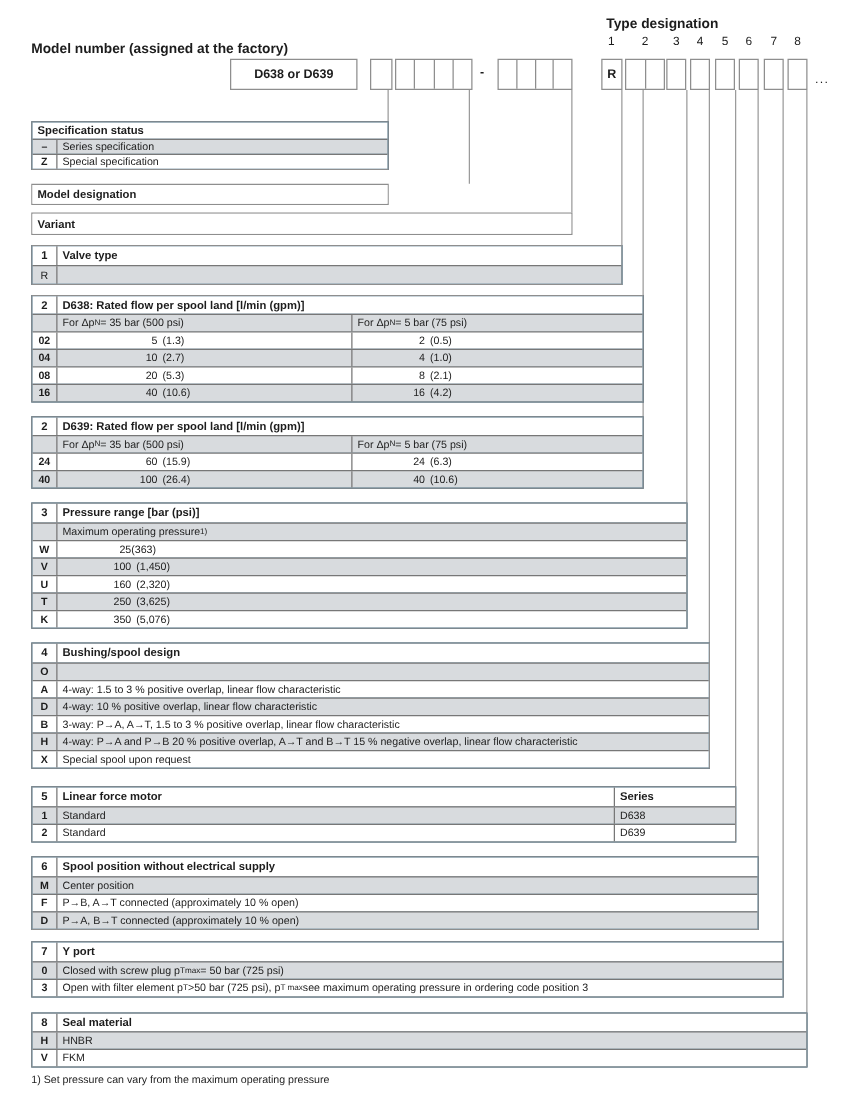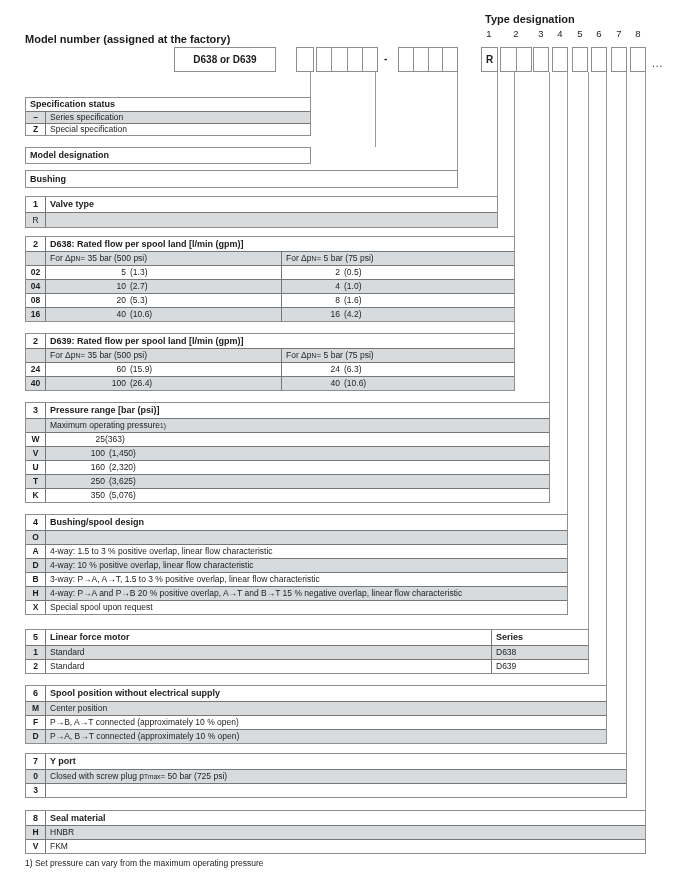--- a/index.html
+++ b/index.html
@@ -58,21 +58,21 @@
   <div class="vline" style="left:457px;top:72px;height:98px;"></div>
   <div class="vline" style="left:497px;top:72px;height:124px;"></div>
   <div class="vline" style="left:514px;top:72px;height:261px;"></div>
   <div class="vline" style="left:549px;top:72px;height:330px;"></div>
   <div class="vline" style="left:567px;top:72px;height:442px;"></div>
   <div class="vline" style="left:588px;top:72px;height:557px;"></div>
   <div class="vline" style="left:606px;top:72px;height:613px;"></div>
   <div class="vline" style="left:626px;top:72px;height:681px;"></div>
   <div class="vline" style="left:645px;top:72px;height:738px;"></div>
 
-  <div class="box" style="left:174px;width:102px;justify-content:center;">
+  <div class="box" style="left:184px;width:102px;justify-content:center;">
     <span class="boxlabel">D638 or D639</span>
   </div>
   <div class="box" style="left:296px;width:18px;"></div>
   <div class="box" style="left:316px;width:62px;">
     <div class="c"></div>
     <div class="c"></div>
     <div class="c"></div>
     <div class="c"></div>
   </div>
   <div class="dash" style="left:384px;top:53px;">-</div>
@@ -113,21 +113,21 @@
   </div>
 
   <div class="tbl" style="left:25px;top:147px;width:286px;">
     <div class="row hd h15">
       <div class="cell">Model designation</div>
     </div>
   </div>
 
   <div class="tbl" style="left:25px;top:170px;width:433px;">
     <div class="row hd h16">
-      <div class="cell">Bushing</div>
+      <div class="cell">Variant</div>
     </div>
   </div>
 
   <div class="tbl" style="left:25px;top:196px;width:473px;">
     <div class="row hd h15">
       <div class="key">1</div>
       <div class="cell">Valve type</div>
     </div>
     <div class="row h15 gray">
       <div class="key" style="font-weight:normal;">R</div>
@@ -175,21 +175,21 @@
         </div>
     </div>
     <div class="row h14">
       <div class="key">08</div>
       <div class="fc1">
           <span class="nv" style="width:76px">20</span>
           <span class="pv">(5.3)</span>
         </div>
       <div class="fc2">
           <span class="nv" style="width:54px">8</span>
-          <span class="pv">(1.6)</span>
+          <span class="pv">(2.1)</span>
         </div>
     </div>
     <div class="row h14 gray">
       <div class="key">16</div>
       <div class="fc1">
           <span class="nv" style="width:76px">40</span>
           <span class="pv">(10.6)</span>
         </div>
       <div class="fc2">
           <span class="nv" style="width:54px">16</span>
@@ -364,20 +364,27 @@
     <div class="row h14 gray">
       <div class="key">0</div>
       <div class="cell">
         <span>Closed with screw plug p</span>
           <sub>Tmax</sub>
           <span> = 50 bar (725 psi)</span>
       </div>
     </div>
     <div class="row h14">
       <div class="key">3</div>
+      <div class="cell">
+        <span>Open with filter element p</span>
+          <sub>T</sub>
+          <span> &gt;50 bar (725 psi), p</span>
+          <sub>T max</sub>
+          <span> see maximum operating pressure in ordering code position 3</span>
+      </div>
     </div>
   </div>
 
   <div class="tbl" style="left:25px;top:810px;width:621px;">
     <div class="row hd h14">
       <div class="key">8</div>
       <div class="cell">Seal material</div>
     </div>
     <div class="row h14 gray">
       <div class="key">H</div>

